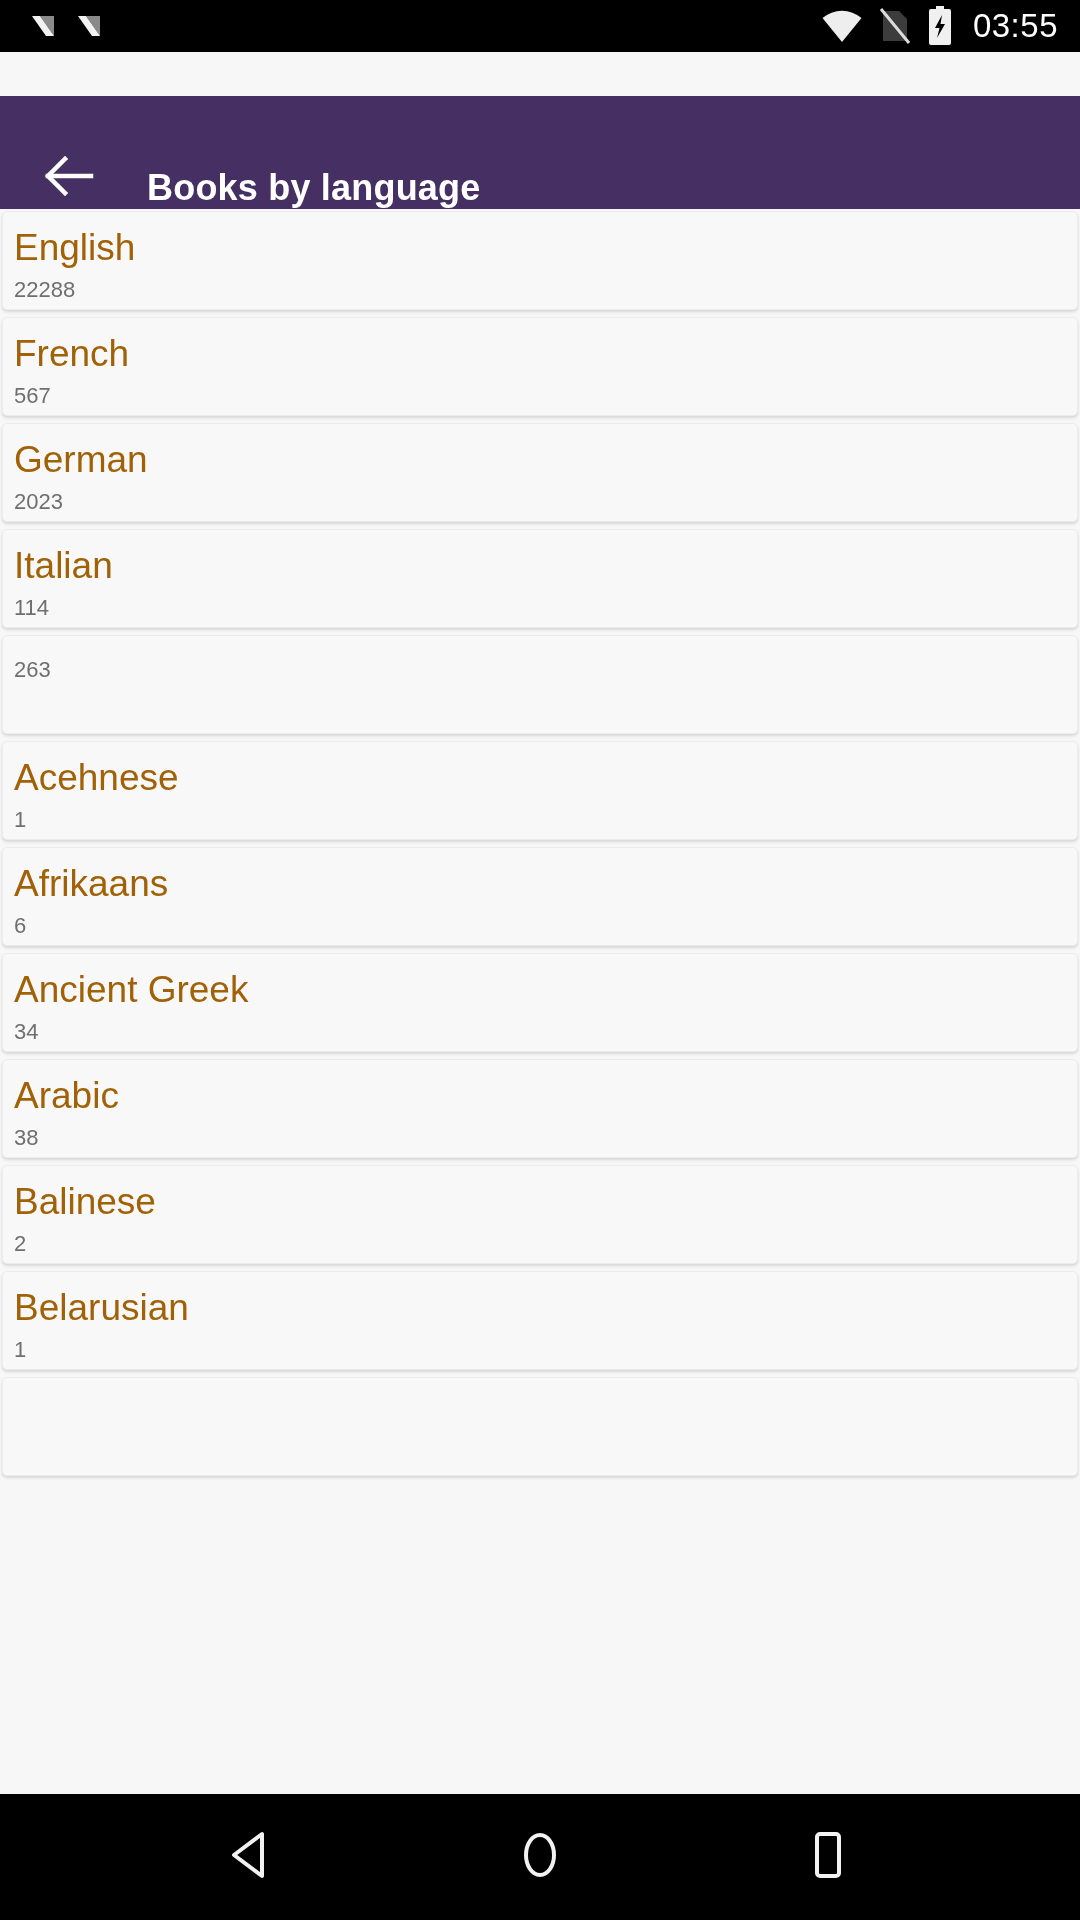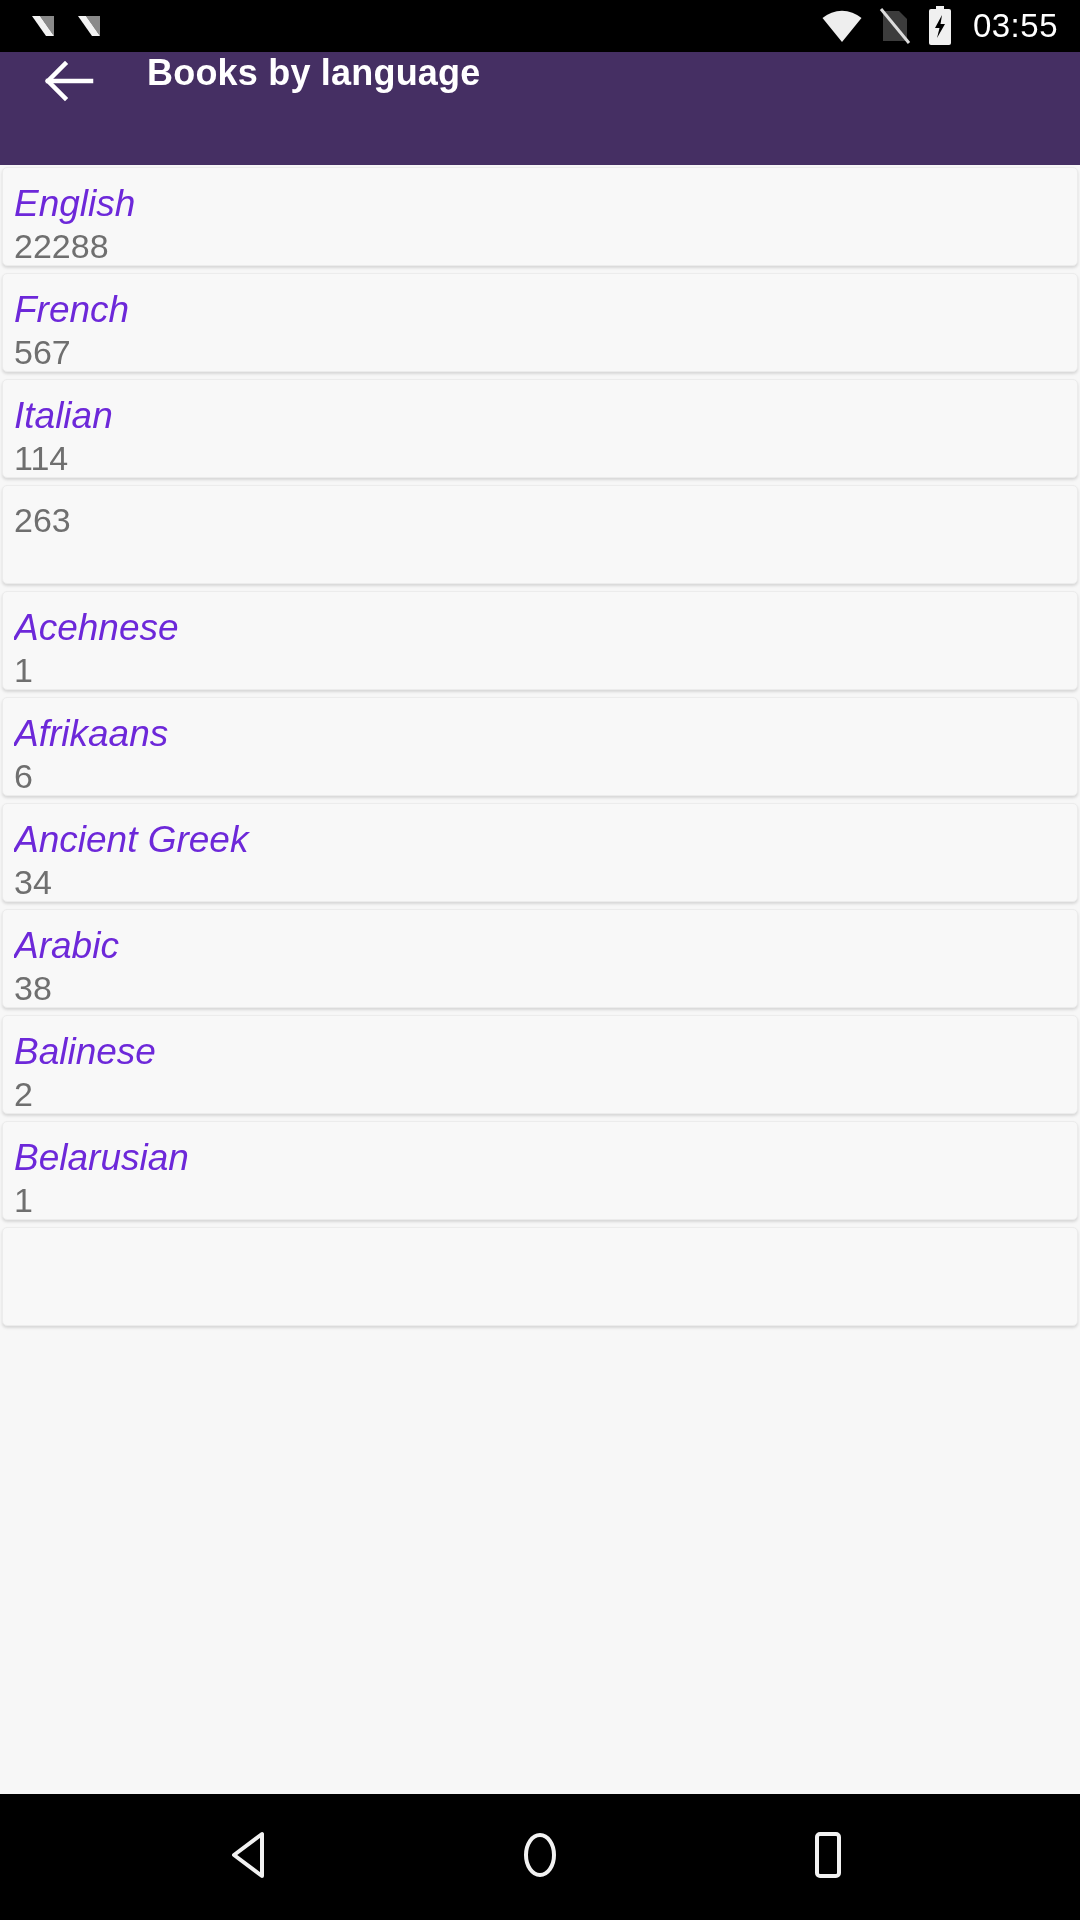--- a/index.html
+++ b/index.html
@@ -57,22 +57,23 @@
     padding-left: 4px;
     padding-bottom: 2px;
   }
 
   
   .app-bar {
     flex: 0 0 113px;
     height: 113px;
     background: #452f63;
     display: flex;
-    align-items: flex-start;
+    align-items: flex-end;
     padding-left: 38px;
+    margin-top: 44px;
   }
   .back-button {
     width: 62px;
     height: 62px;
     display: flex;
     align-items: center;
     justify-content: center;
     cursor: pointer;
     flex: 0 0 auto;
   }
@@ -101,27 +102,26 @@
     border: 1px solid #ececec;
     border-radius: 5px;
     box-shadow: 0 2px 3px rgba(0,0,0,0.13);
     padding: 14px 0 14px 11px;
     height: 99px;
     cursor: pointer;
   }
   .lang-name {
     font-size: 37px;
     line-height: 44px;
-    color: #6d28d9;
+    color: #a16207;
     white-space: nowrap;
     overflow: hidden;
-    font-style: italic;
   }
   .lang-count {
-    font-size: 34px;
+    font-size: 22px;
     line-height: 36px;
     color: #6f6f6f;
     margin-top: 2px;
     white-space: nowrap;
   }
 
   
   .lang-card.partial {
     height: 99px;
     overflow: hidden;
@@ -214,20 +214,24 @@
     <div class="lang-card">
       <div class="lang-name">English</div>
       <div class="lang-count">22288</div>
     </div>
 
     <div class="lang-card">
       <div class="lang-name">French</div>
       <div class="lang-count">567</div>
     </div>
 
+    <div class="lang-card">
+      <div class="lang-name">German</div>
+      <div class="lang-count">2023</div>
+    </div>
 
     <div class="lang-card">
       <div class="lang-name">Italian</div>
       <div class="lang-count">114</div>
     </div>
 
     <div class="lang-card">
       <div class="lang-count">263</div>
     </div>
 

